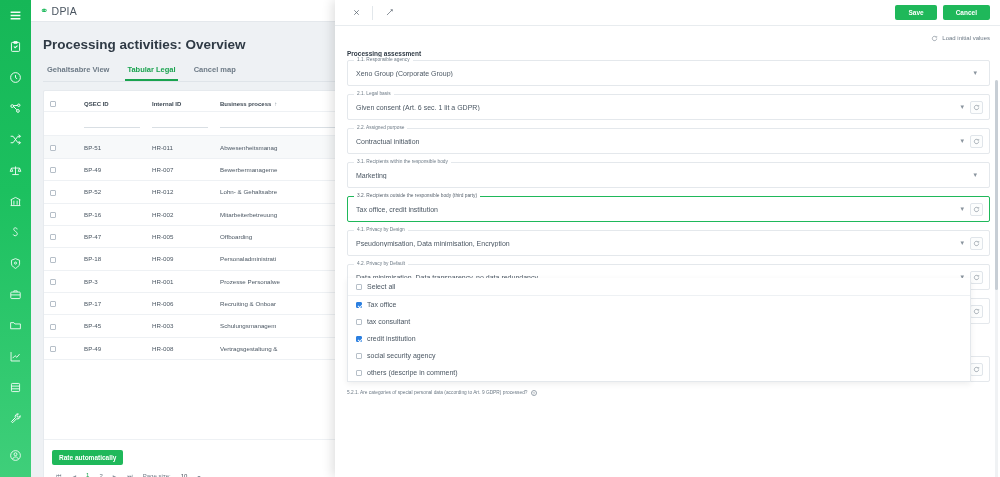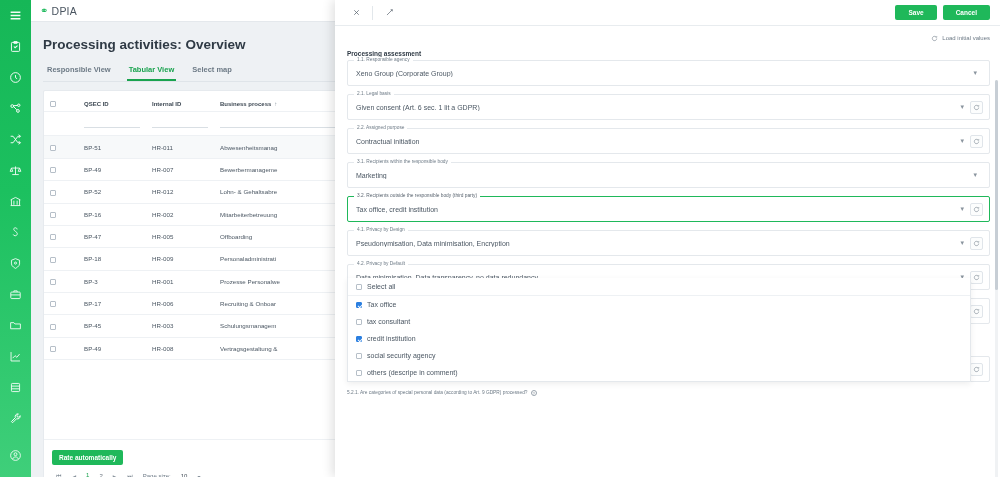--- a/index.html
+++ b/index.html
@@ -273,23 +273,23 @@
       <div class="logo">
         <span class="mark">⚭</span>
         <span>DPIA</span>
       </div>
     </div>
 
     <div class="content-pad">
       <div class="page-title">Processing activities: Overview</div>
 
       <div class="tabs">
-        <div class="tab">Responsible View</div>
-        <div class="tab active">Tabular View</div>
-        <div class="tab">Select map</div>
+        <div class="tab">Gehaltsabre View</div>
+        <div class="tab active">Tabular Legal</div>
+        <div class="tab">Cancel map</div>
       </div>
 
       <div class="card">
         <table class="grid">
           <thead>
             <tr>
               <th class="col-cb">
                 <span class="cb"></span>
               </th>
               <th class="col-qsec">QSEC ID</th>

